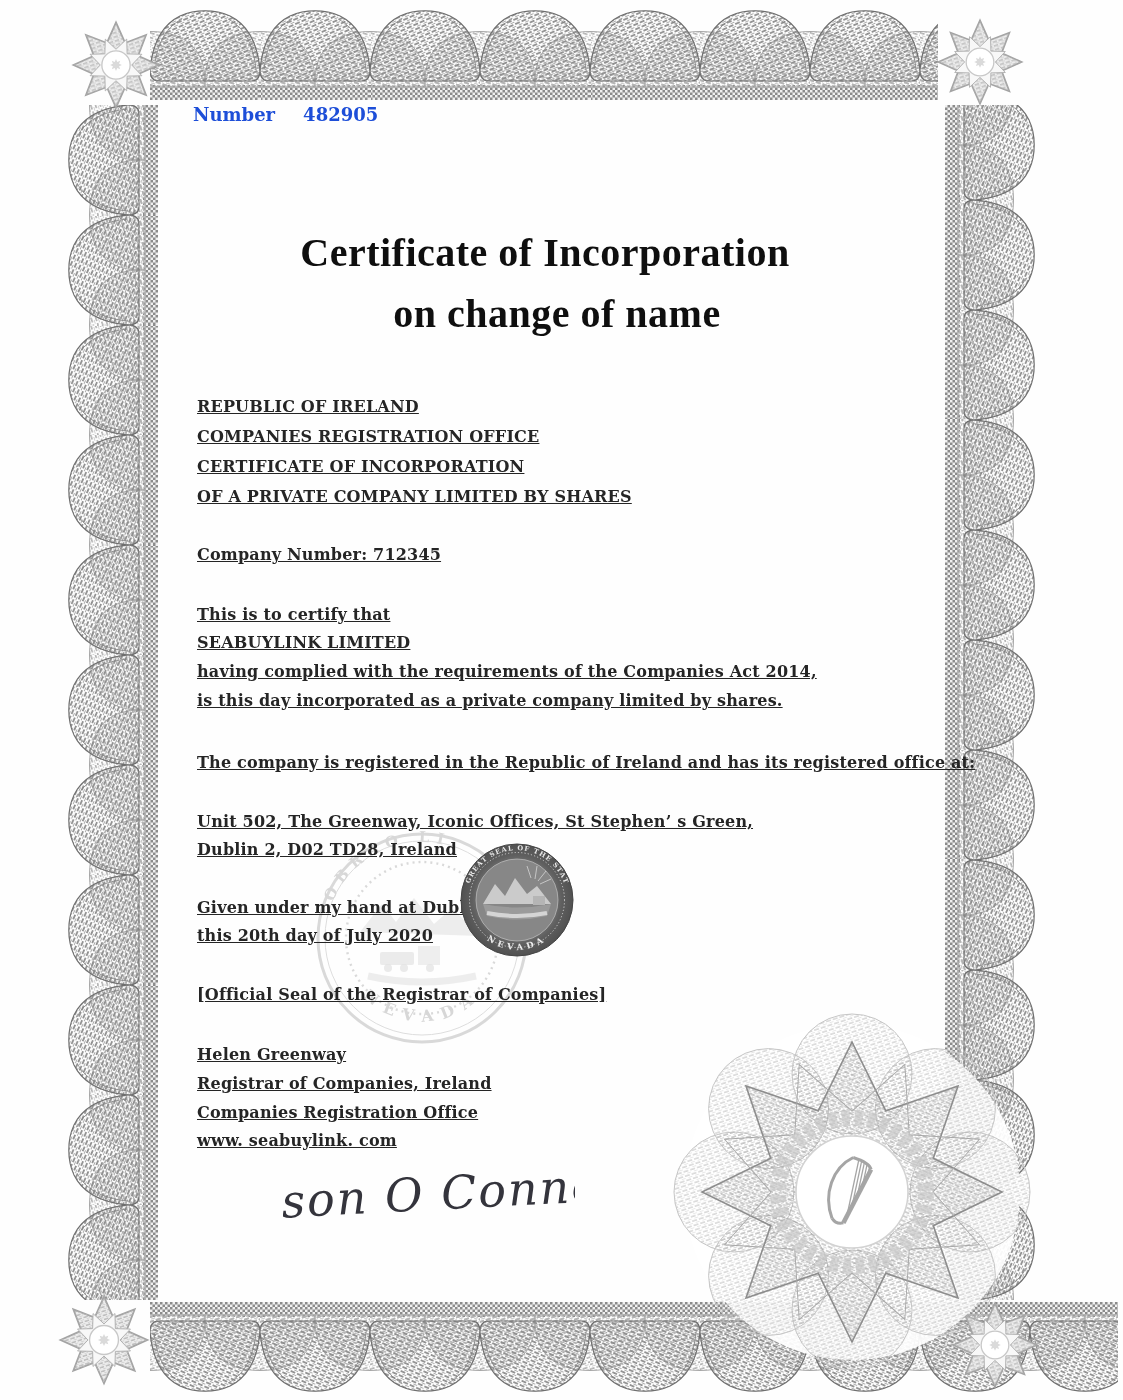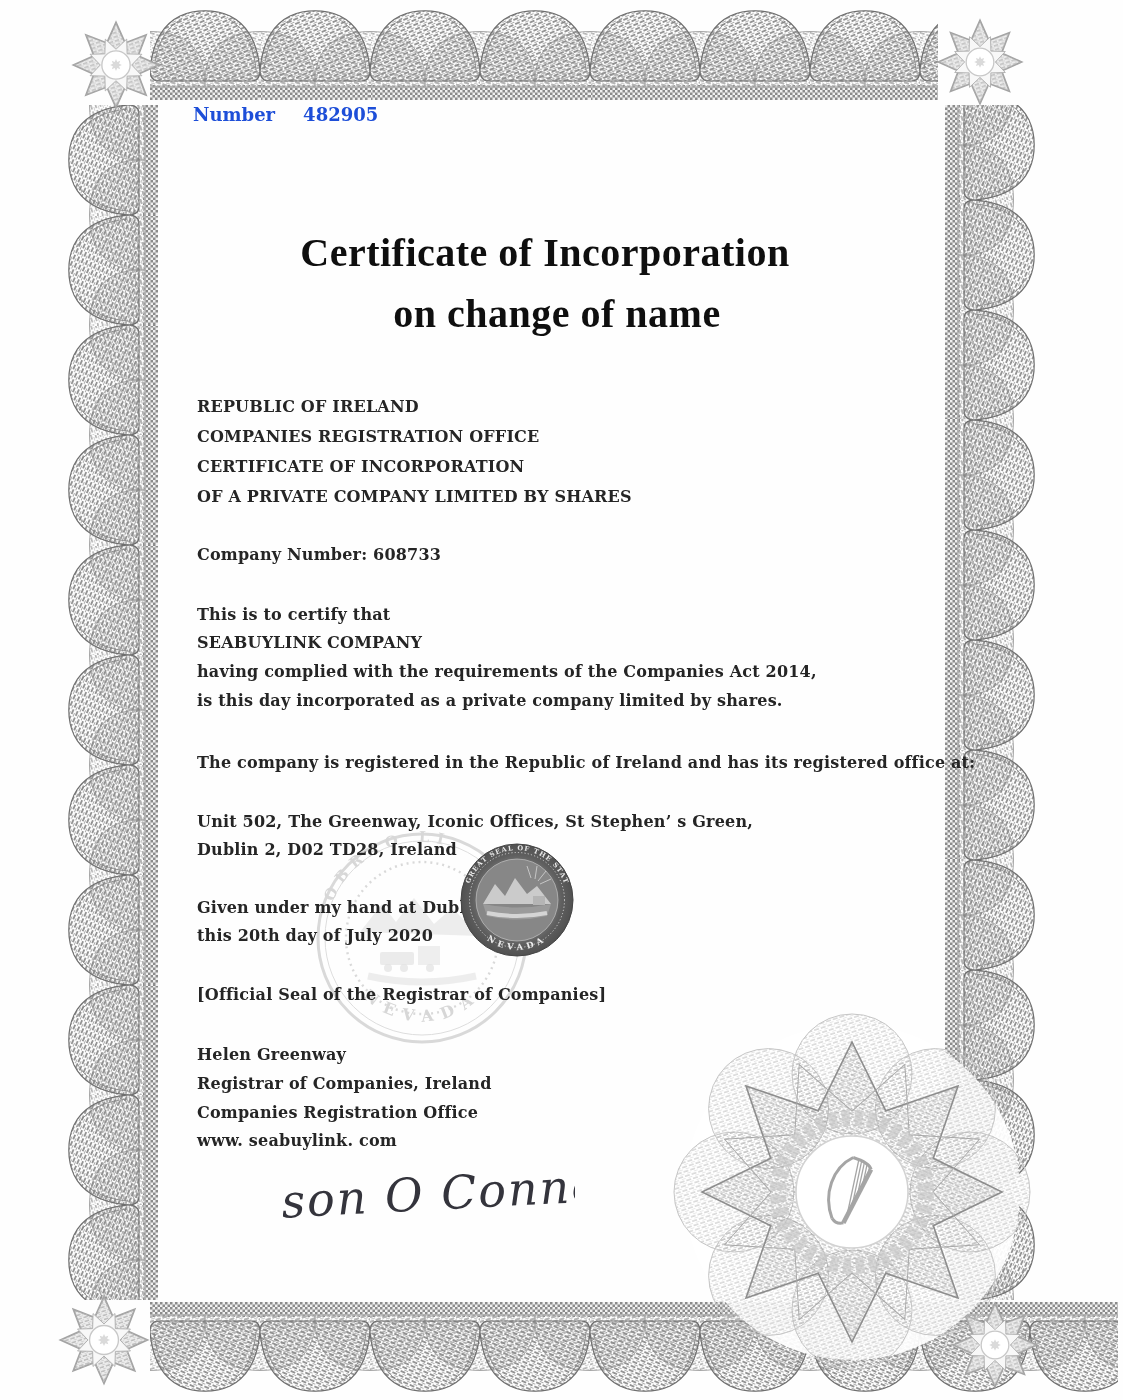--- a/index.html
+++ b/index.html
@@ -14,21 +14,21 @@
   .band-top   { left:150px; top:8px;    width:788px;  height:92px; transform:scaleY(-1); }
   .band-bottom{ left:150px; top:1302px; width:968px;  height:92px; }
   .band-left  { left:66px;  top:105px;  width:1195px; height:92px; transform-origin:0 0;
                 transform:rotate(90deg) translateY(-92px); }
   .band-right { left:945px; top:105px;  width:1195px; height:92px; transform-origin:0 0;
                 transform:rotate(-90deg) translateX(-1195px); }
   .star { position:absolute; }
   .doc-line {
     position:absolute; left:197px;
     font:700 16px/1.2 "DejaVu Serif", serif;
-    color:#252525; letter-spacing:0.2px; white-space:pre;
+    color:#252525; letter-spacing:0.2px; white-space:pre;text-decoration:underline;
   }
   .number-row {
     position:absolute; left:193px; top:105px; display:flex; gap:28px;
     font:700 18px/1.1 "DejaVu Serif", serif; color:#1d4ed8;
   }
   .title-wrap {
     position:absolute; left:150px; top:233px; width:790px; text-align:center;
     font-family:"Liberation Serif", serif; font-weight:700; color:#0f0f0f;
   }
   .title-line1 { font-size:40px; line-height:1.0; letter-spacing:0.5px; }
@@ -144,24 +144,24 @@
   <div class="title-wrap">
     <div class="title-line1">Certificate of Incorporation</div>
     <div class="title-line2">on change of name</div>
   </div>
 
   <div class="doc-line" style="top:397px">REPUBLIC OF IRELAND</div>
   <div class="doc-line" style="top:427px">COMPANIES REGISTRATION OFFICE</div>
   <div class="doc-line" style="top:457px">CERTIFICATE OF INCORPORATION</div>
   <div class="doc-line" style="top:487px">OF A PRIVATE COMPANY LIMITED BY SHARES</div>
 
-  <div class="doc-line" style="top:545px">Company Number: 608733</div>
+  <div class="doc-line" style="top:545px">Company Number: 712345</div>
 
   <div class="doc-line" style="top:605px">This is to certify that</div>
-  <div class="doc-line" style="top:633px">SEABUYLINK COMPANY</div>
+  <div class="doc-line" style="top:633px">SEABUYLINK LIMITED</div>
   <div class="doc-line" style="top:662px">having complied with the requirements of the Companies Act 2014,</div>
   <div class="doc-line" style="top:691px">is this day incorporated as a private company limited by shares.</div>
 
   <div class="doc-line" style="top:753px">The company is registered in the Republic of Ireland and has its registered office at:</div>
 
   <div class="doc-line" style="top:812px">Unit 502, The Greenway, Iconic Offices, St Stephen’ s Green,</div>
   <div class="doc-line" style="top:840px">Dublin 2, D02 TD28, Ireland</div>
 
   <div class="doc-line" style="top:898px">Given under my hand at Dublin</div>
   <div class="doc-line" style="top:926px">this 20th day of July 2020</div>

